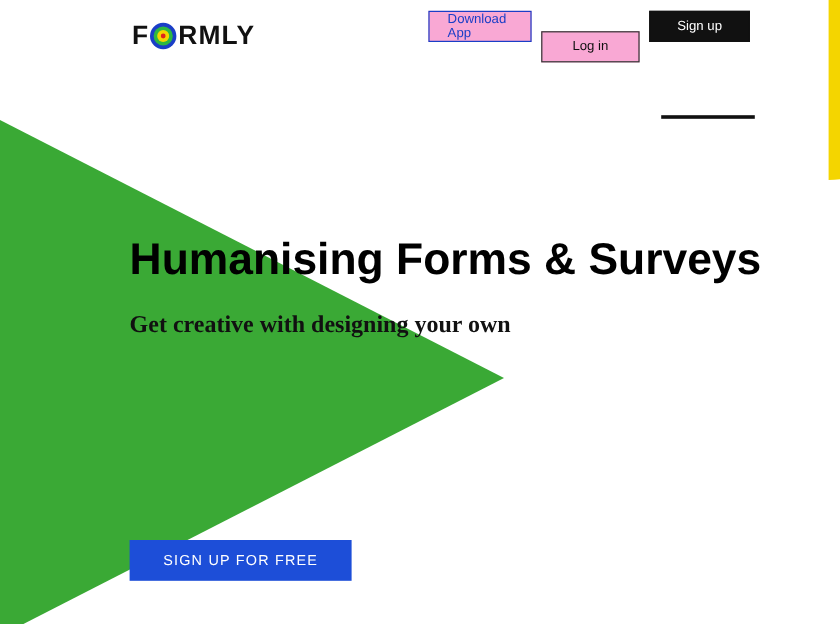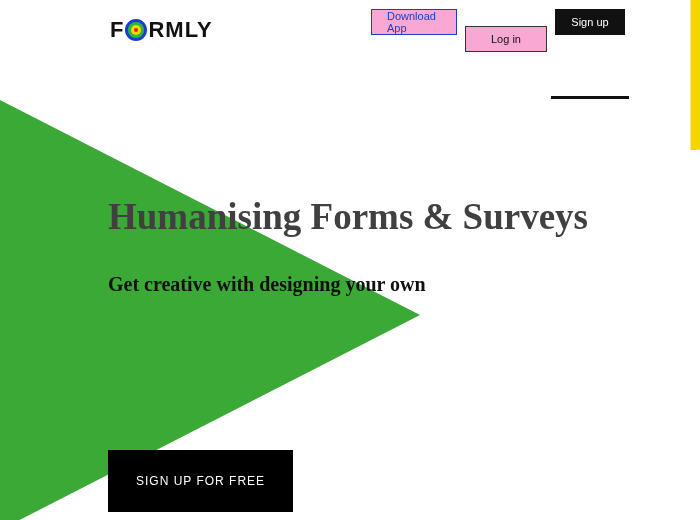--- a/index.html
+++ b/index.html
@@ -51,21 +51,21 @@
       font-size: 11px;
       display: inline-flex;
       align-items: center;
       justify-content: center;
       cursor: pointer;
       border: 1px solid #333;
       background: #f9a8d4;
     }
     .btn-download { border-color: #1a3ec7; color: #1a3ec7; width: 86px; }
     .btn-login { color: #111; width: 82px; margin-top: 17px; }
-    .btn-signup { background: #111; color: #fff; border-color: #111; width: 70px; }
+    .btn-signup { background: #111; color: #fff; border-color: #111; width: 84px; }
     .yellow-semi {
       position: absolute;
       top: -5px;
       left: 613px;
       width: 155px;
       height: 155px;
       background: #f4d500;
       border-radius: 50%;
       clip-path: inset(0 0 0 50%);
       z-index: 1;
@@ -92,38 +92,38 @@
     }
     .content {
       position: absolute;
       top: 195px;
       left: 108px;
       z-index: 5;
     }
     h1 {
       font-size: 37px;
       font-weight: 700;
-      color: #404040;
-      margin-bottom: 35px;
-      font-family: Liberation Serif, serif;
+      color: #000000;
+      margin-bottom: 23px;
+      font-family: Liberation Sans, sans-serif;
     }
     .sub {
       font-size: 20px;
       font-weight: 700;
       color: #111;
       font-family: Georgia, 'Times New Roman', serif;
       margin-top: 20px;
     }
     .cta {
       position: absolute;
       top: 450px;
       left: 108px;
-      background: #000000;
+      background: #1d4ed8;
       color: #fff;
-      padding: 24px 28px;
+      padding: 10px 28px;
       font-size: 12px;
       letter-spacing: 1px;
       cursor: pointer;
       z-index: 5;
     }
   </style>
 </head>
 <body>
 
 <div class="header">

